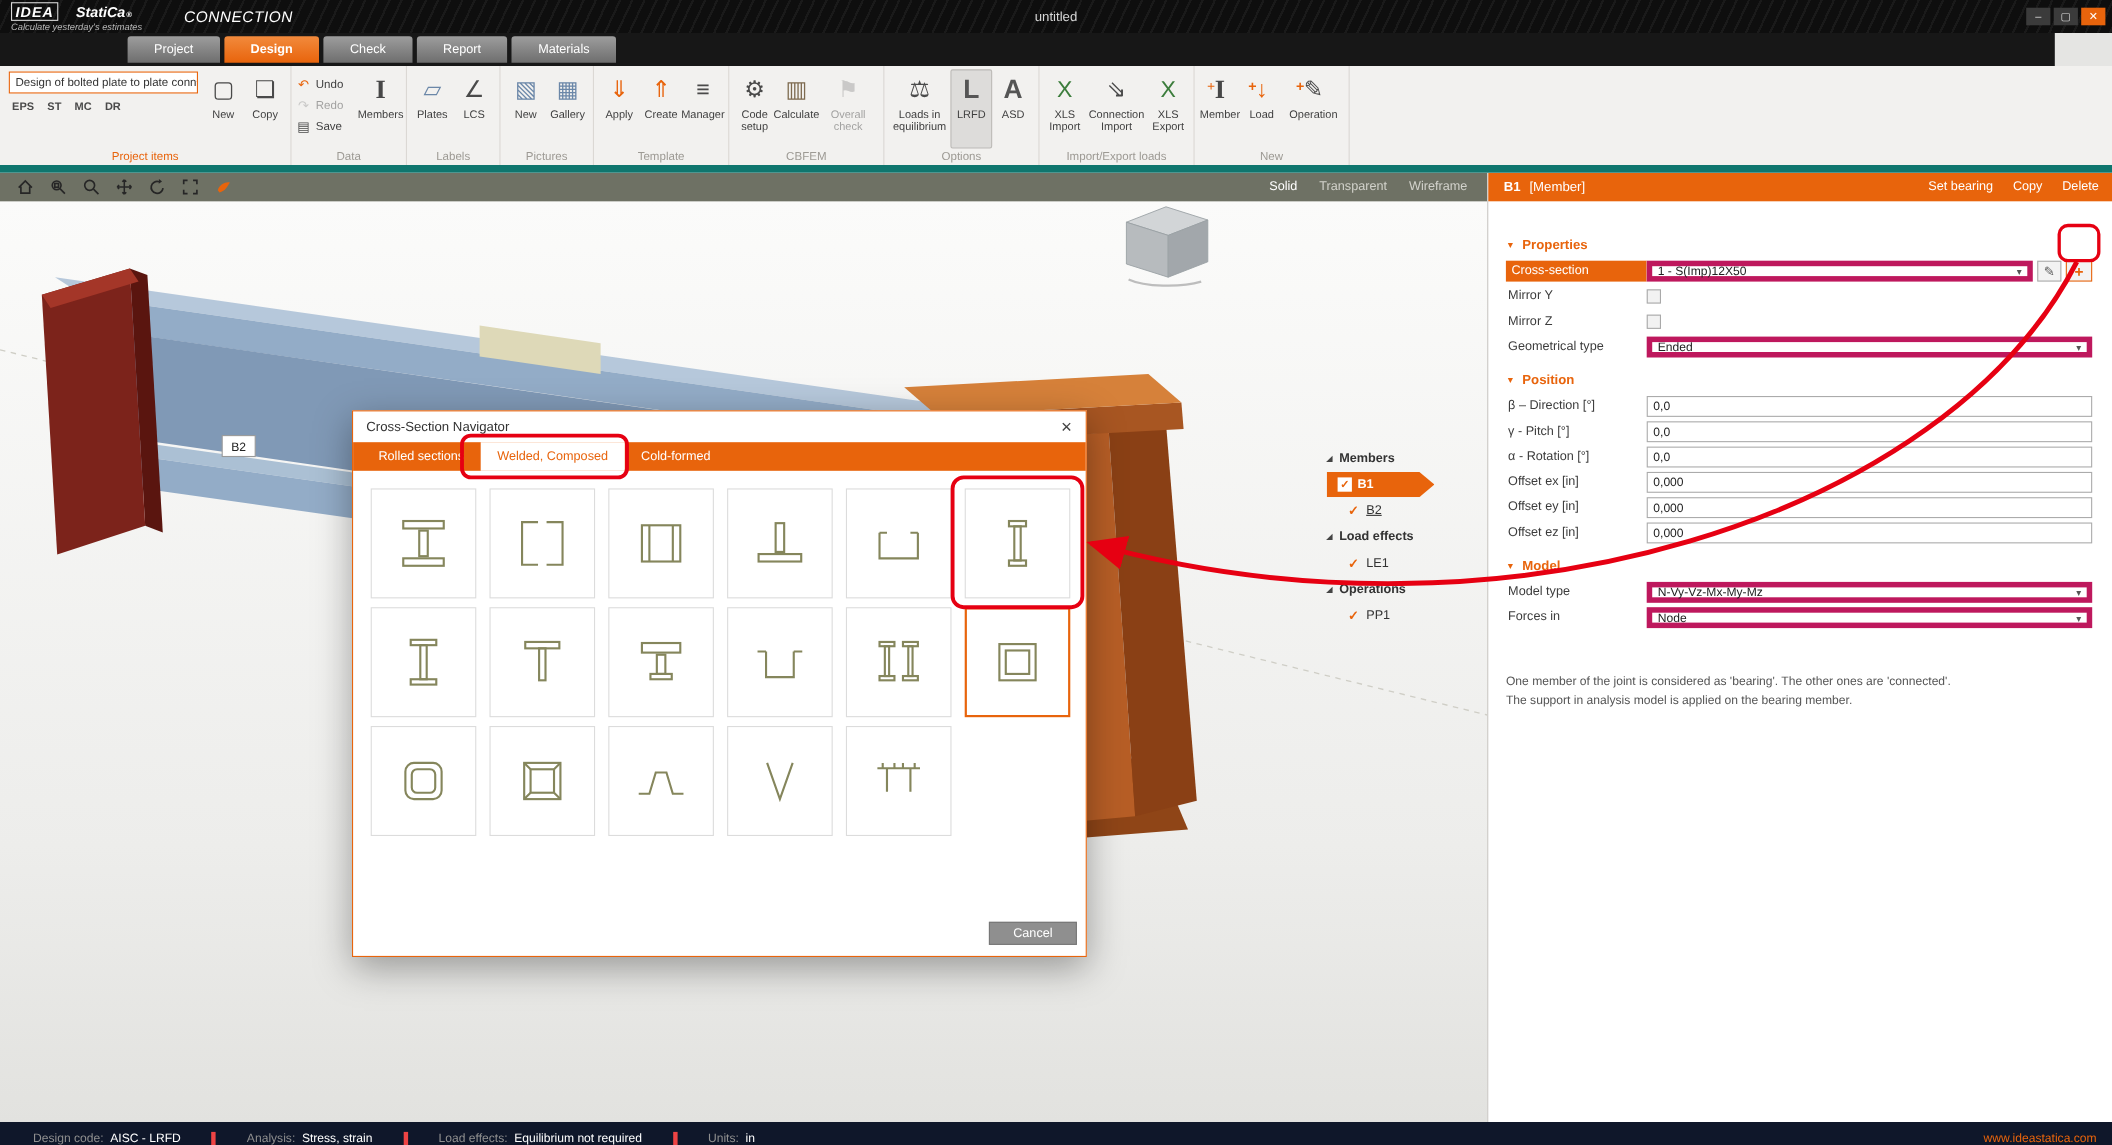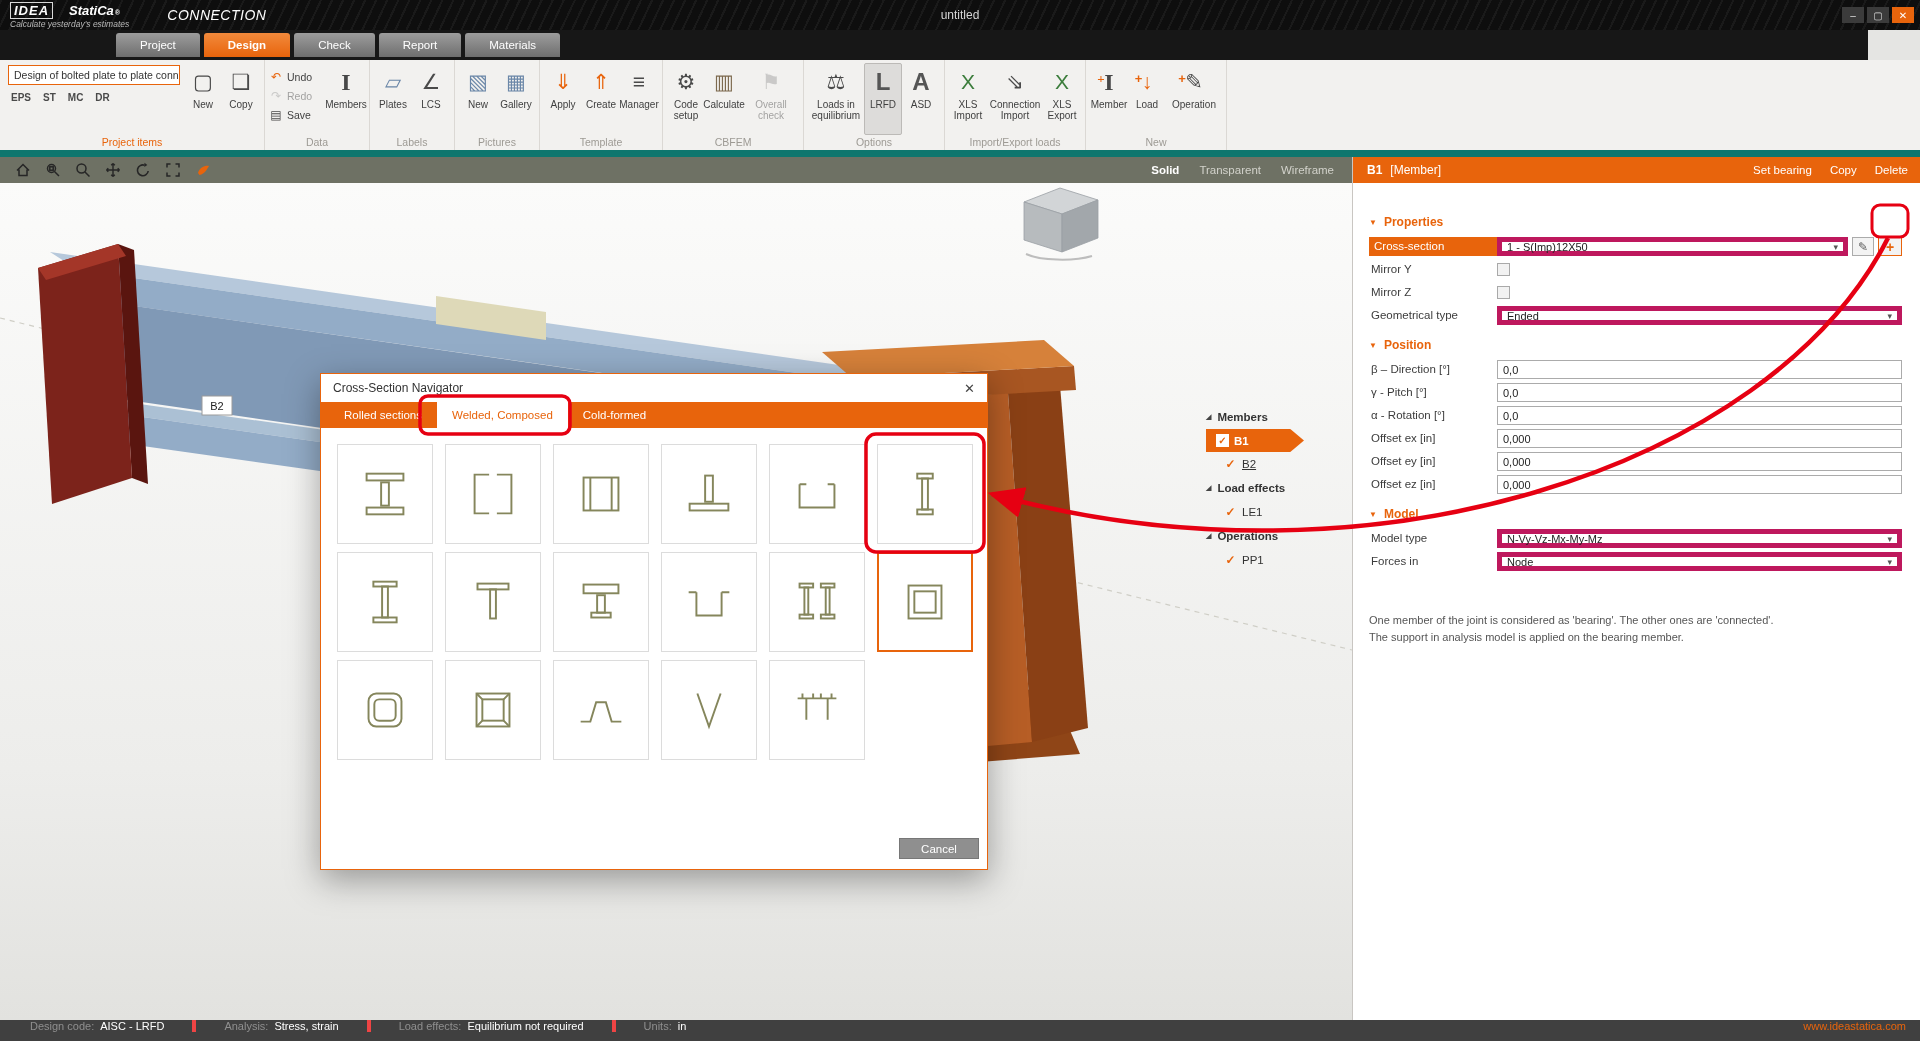--- a/index.html
+++ b/index.html
@@ -61,21 +61,21 @@
   .pi-codes{display:flex;gap:12px;margin-top:7px;padding-left:3px}
   .code{font-size:10px;font-weight:bold;color:#4a4a4a;cursor:pointer}
 
   
   #vtoolbar{position:absolute;left:0;top:157px;width:1352px;height:26px;background:#6e7164;
     display:flex;align-items:center;padding-left:10px;gap:4px;z-index:4}
   .vtool{width:26px;height:22px;display:flex;align-items:center;justify-content:center;cursor:pointer}
   .vtool svg{width:16px;height:16px}
   #view-modes{margin-left:auto;margin-right:18px;display:flex;gap:20px}
   .vmode{font-size:11.5px;color:#d2d2cb;cursor:pointer}
-  .vmode.active{color:#fff;font-weight:bold}
+  .vmode.active{color:#fff;font-weight:normal}
 
   
   #scene{position:absolute;left:0;top:183px;width:1352px;height:837px;z-index:1;
     background:linear-gradient(180deg,#fbfbfa 0%,#ededeb 70%,#e2e2df 100%)}
   #scene text{font-family:"Liberation Sans",sans-serif}
 
   
   #model-tree{position:absolute;left:1206px;top:404px;width:150px;z-index:3;font-size:11.5px;color:#333}
   .tree-group{display:flex;align-items:center;gap:6px;height:25px;font-weight:bold;cursor:pointer}
   .tree-tri{font-size:7px;color:#444}
@@ -124,22 +124,22 @@
   .dtab.sel{background:#fff;color:#e8640c}
   #dlg-grid{padding:16px;display:grid;grid-template-columns:repeat(6,96px);grid-auto-rows:100px;gap:8px 12px}
   .tile{border:1px solid #dcdcdc;background:#fff;display:flex;align-items:center;justify-content:center;cursor:pointer}
   .tile.sel{border:2px solid #e8640c}
   .cs-shape{width:62px;height:62px}
   .cs-shape rect,.cs-shape path{fill:none;stroke:#85865c;stroke-width:2}
   #dlg-cancel{position:absolute;right:8px;bottom:10px;width:80px;height:21px;background:#8f8f8f;
     border:1px solid #777;color:#fff;font-size:11.5px;display:flex;align-items:center;justify-content:center;cursor:pointer}
 
   
-  #statusbar{position:absolute;left:0;bottom:0;width:1920px;height:21px;background:#404040;
-    display:flex;align-items:flex-start;padding-left:30px;z-index:5}
+  #statusbar{position:absolute;left:0;bottom:0;width:1920px;height:21px;background:#0f172a;
+    display:flex;align-items:flex-end;padding-left:30px;z-index:5}
   .sseg{display:flex;gap:6px;font-size:11px;padding-right:28px}
   .sseg + .sseg{border-left:4px solid #ef4444;padding-left:28px}
   .sseg-l{color:#8f8f8f}
   .sseg-v{color:#fff;font-weight:normal}
   #status-link{margin-left:auto;margin-right:14px;font-size:11px;color:#e8640c;cursor:pointer}
 
   
   #annotations{position:absolute;left:0;top:0;width:1920px;height:1041px;z-index:40;pointer-events:none}
 </style>
 </head>

